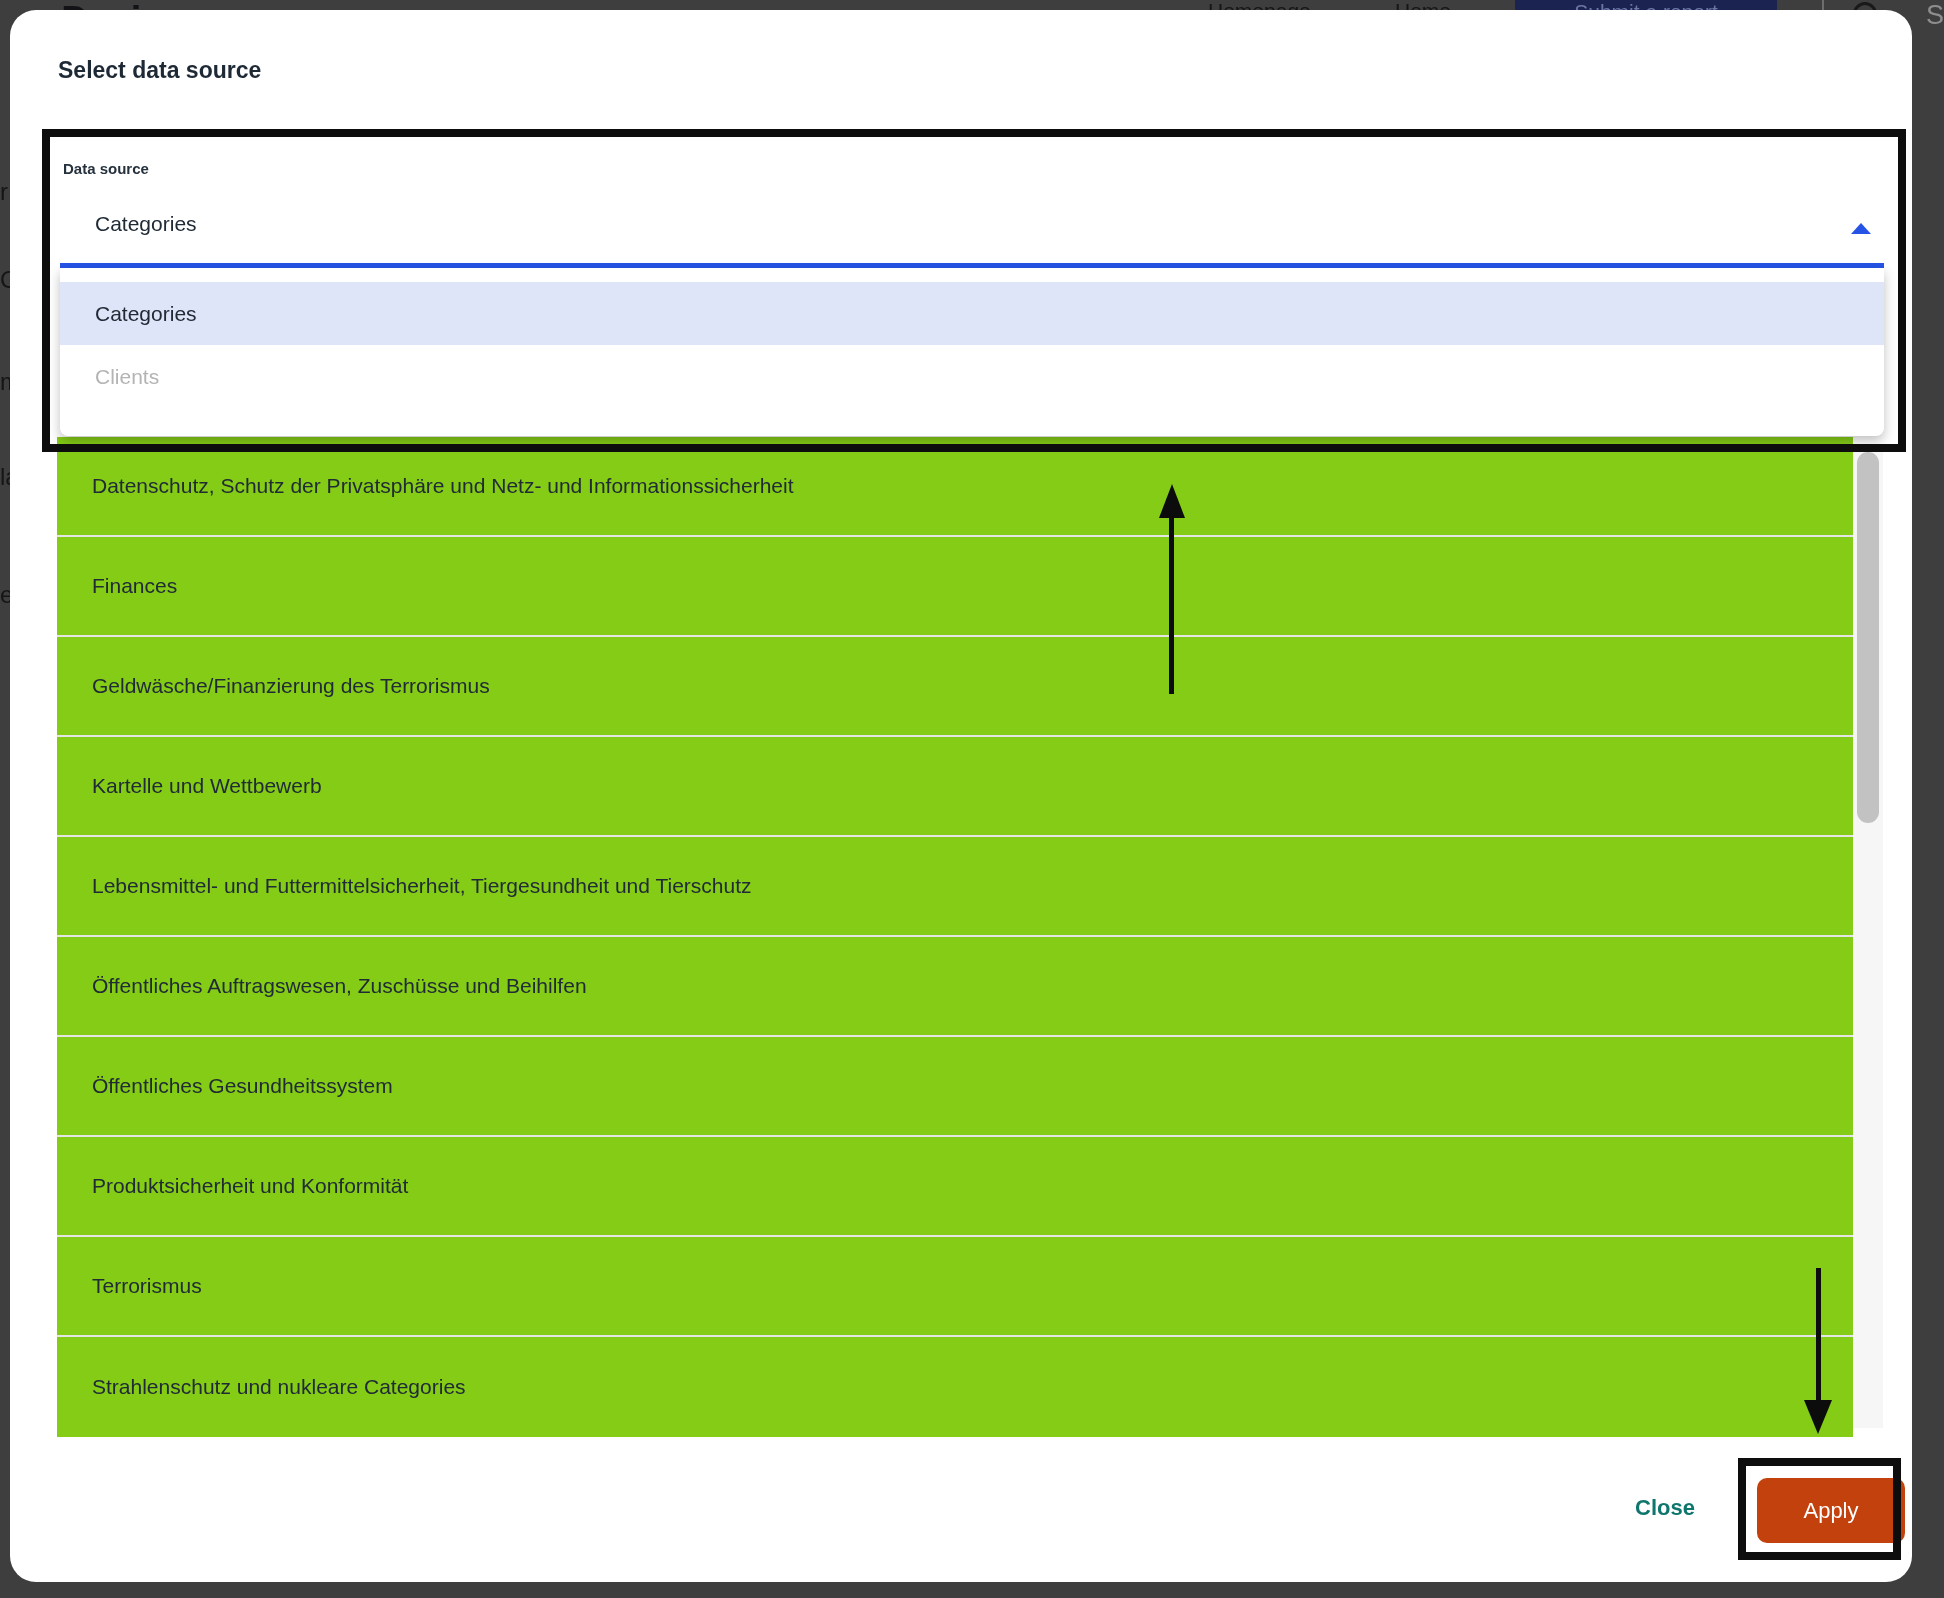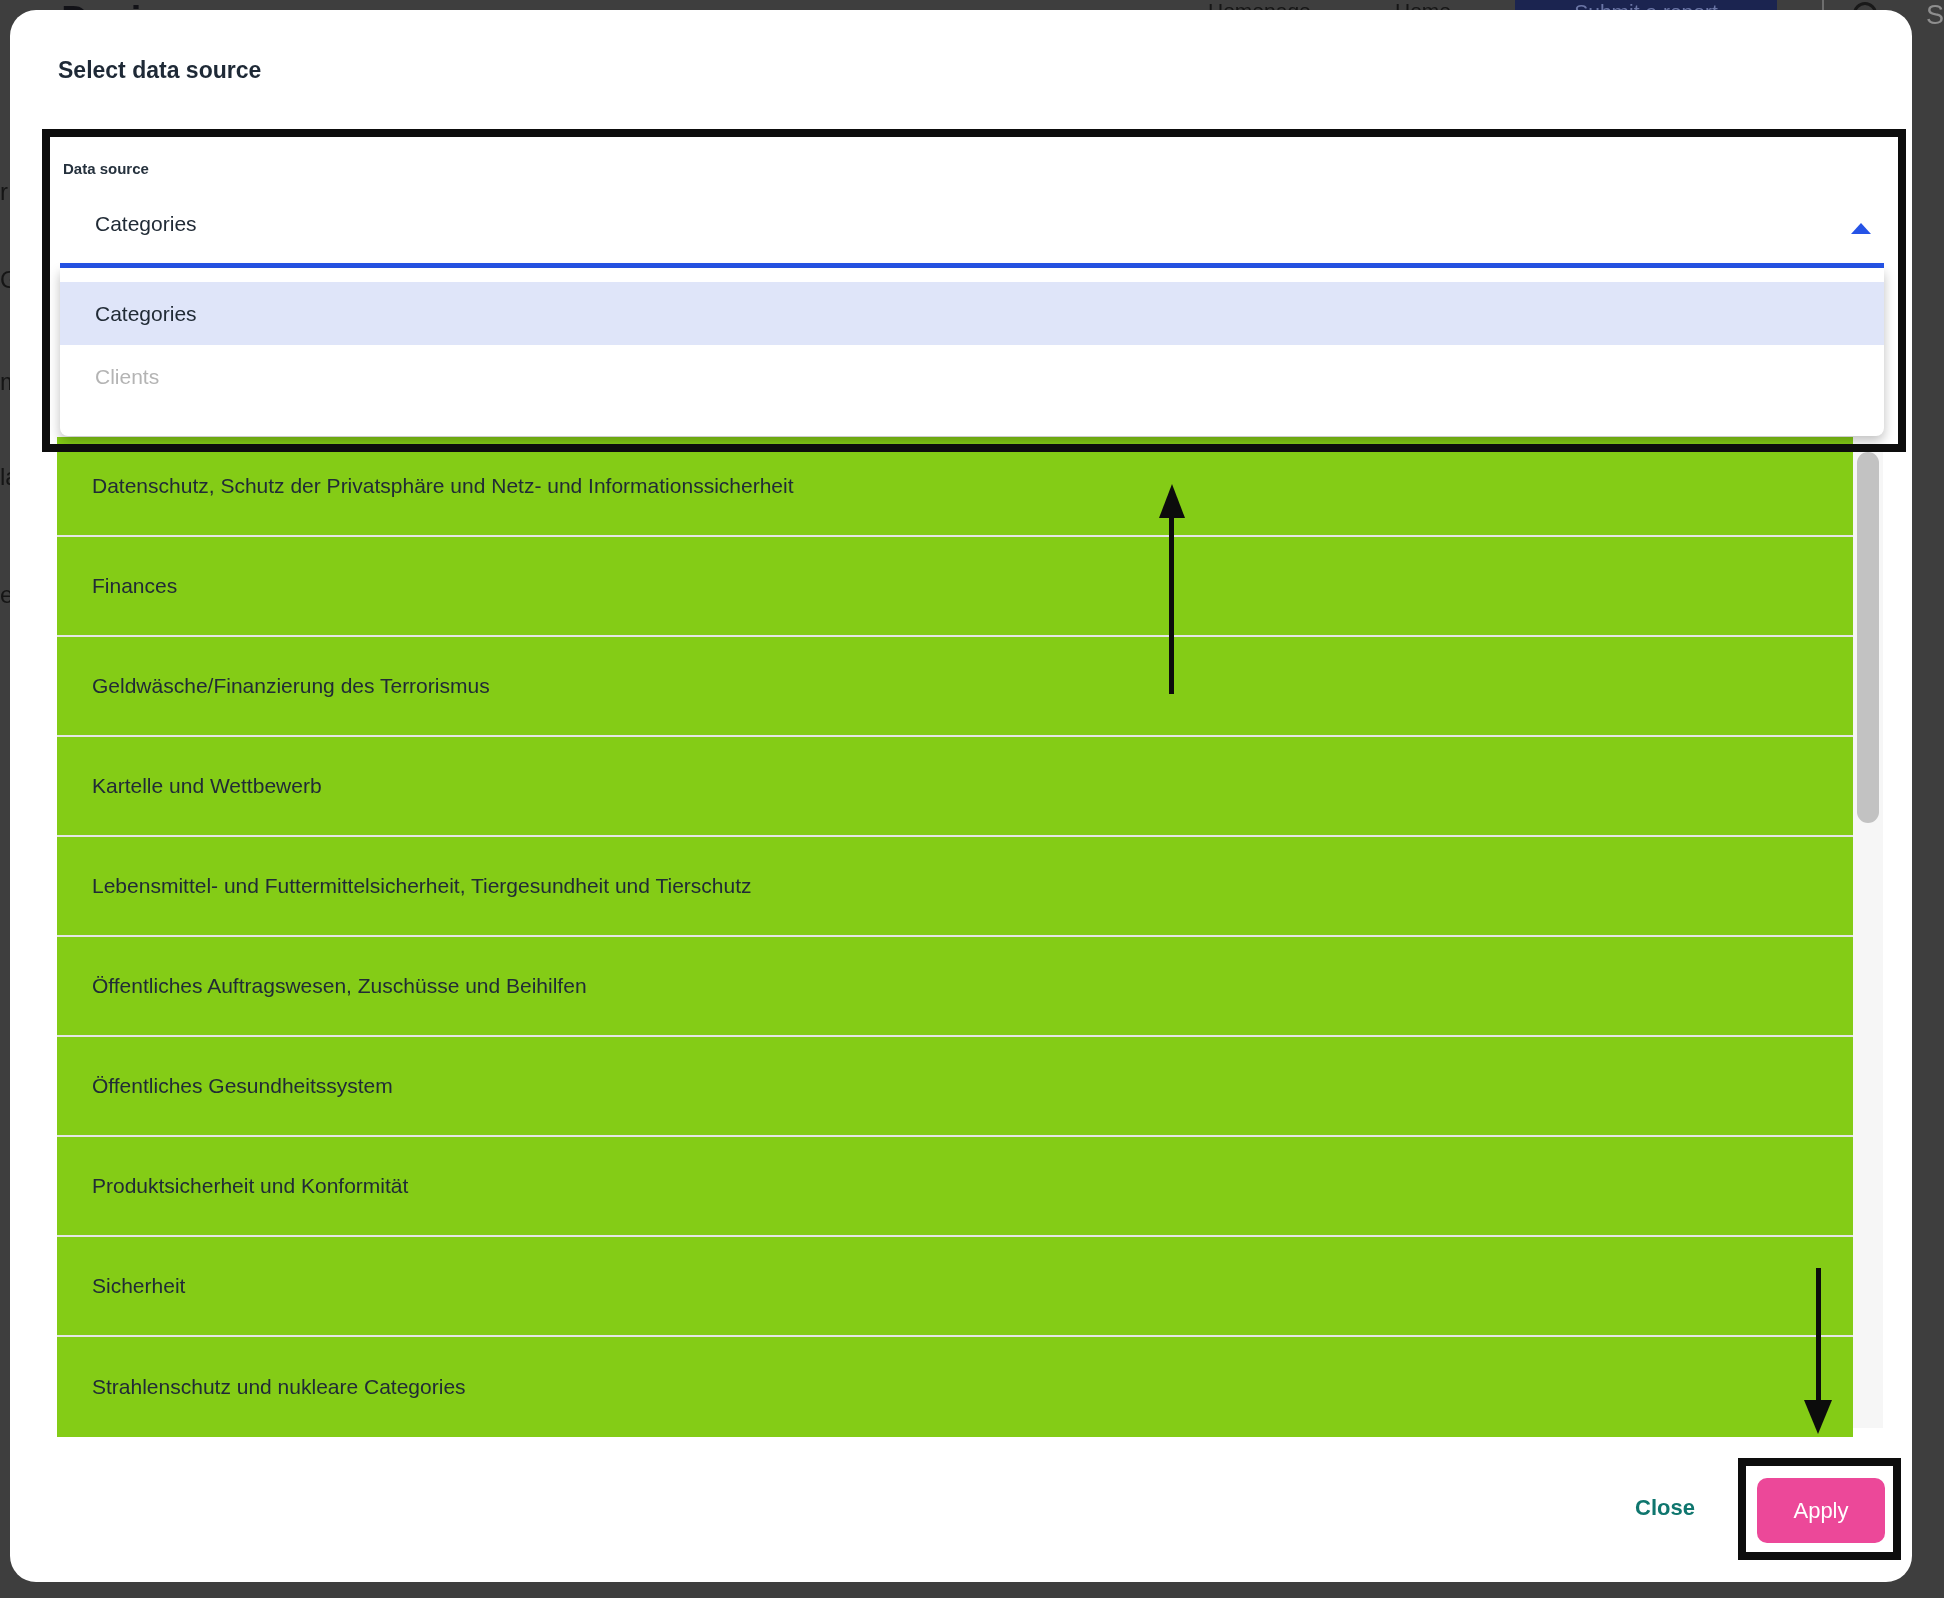--- a/index.html
+++ b/index.html
@@ -35,21 +35,21 @@
   .dropdown-option.disabled { color:#b4b4b4; }
 
   .category-list { position:absolute; left:47px; top:427px; width:1796px; }
   .category-row { height:100px; display:flex; align-items:center; padding-left:35px; font-size:21px; color:#212b36; border-bottom:2px solid #e5e5e5; cursor:pointer; background:#84cc16; }
   .category-row:last-child { border-bottom:none; }
 
   .scrollbar-track { position:absolute; left:1843px; top:442px; width:30px; height:976px; background:#f6f6f6; }
   .scrollbar-thumb { position:absolute; left:4px; top:0; width:22px; height:371px; background:#c2c2c2; border-radius:11px; }
 
   .footer-close { position:absolute; left:1600px; top:1485px; width:110px; text-align:center; font-size:22px; font-weight:700; color:#0f766e; cursor:pointer; }
-  .footer-apply { position:absolute; left:1747px; top:1468px; width:128px; height:65px; background:#ec4899; border:none; border-radius:10px; color:#ffffff; font-size:22px; font-weight:500; font-family:inherit; }
+  .footer-apply { position:absolute; left:1747px; top:1468px; width:148px; height:65px; background:#c2410c; border:none; border-radius:10px; color:#ffffff; font-size:22px; font-weight:500; font-family:inherit; }
 
   
   .annotation { position:absolute; z-index:50; pointer-events:none; }
   .annotation-box-datasource { left:42px; top:129px; width:1864px; height:323px; border:8px solid #0d0d0d; }
   .annotation-box-apply { left:1738px; top:1458px; width:163px; height:102px; border:8px solid #0d0d0d; }
   .arrow-line { position:absolute; background:#0c0c0c; }
   .arrow-up-line { left:1169px; top:516px; width:5px; height:178px; }
   .arrow-up-head { position:absolute; left:1159px; top:484px; width:0; height:0; border-left:13px solid transparent; border-right:13px solid transparent; border-bottom:34px solid #0c0c0c; }
   .arrow-down-line { left:1816px; top:1268px; width:5px; height:134px; }
   .arrow-down-head { position:absolute; left:1804px; top:1400px; width:0; height:0; border-left:14px solid transparent; border-right:14px solid transparent; border-top:34px solid #0c0c0c; }
@@ -91,21 +91,21 @@
 
   <div class="category-list">
       <div class="category-row">Datenschutz, Schutz der Privatsphäre und Netz- und Informationssicherheit</div>
       <div class="category-row">Finances</div>
       <div class="category-row">Geldwäsche/Finanzierung des Terrorismus</div>
       <div class="category-row">Kartelle und Wettbewerb</div>
       <div class="category-row">Lebensmittel- und Futtermittelsicherheit, Tiergesundheit und Tierschutz</div>
       <div class="category-row">Öffentliches Auftragswesen, Zuschüsse und Beihilfen</div>
       <div class="category-row">Öffentliches Gesundheitssystem</div>
       <div class="category-row">Produktsicherheit und Konformität</div>
-      <div class="category-row">Sicherheit</div>
+      <div class="category-row">Terrorismus</div>
       <div class="category-row">Strahlenschutz und nukleare Categories</div>
     </div>
 
   <div class="scrollbar-track">
     <div class="scrollbar-thumb"></div>
   </div>
 
   <div class="footer-close">Close</div>
   <button class="footer-apply" disabled="">Apply</button>
 </div>

